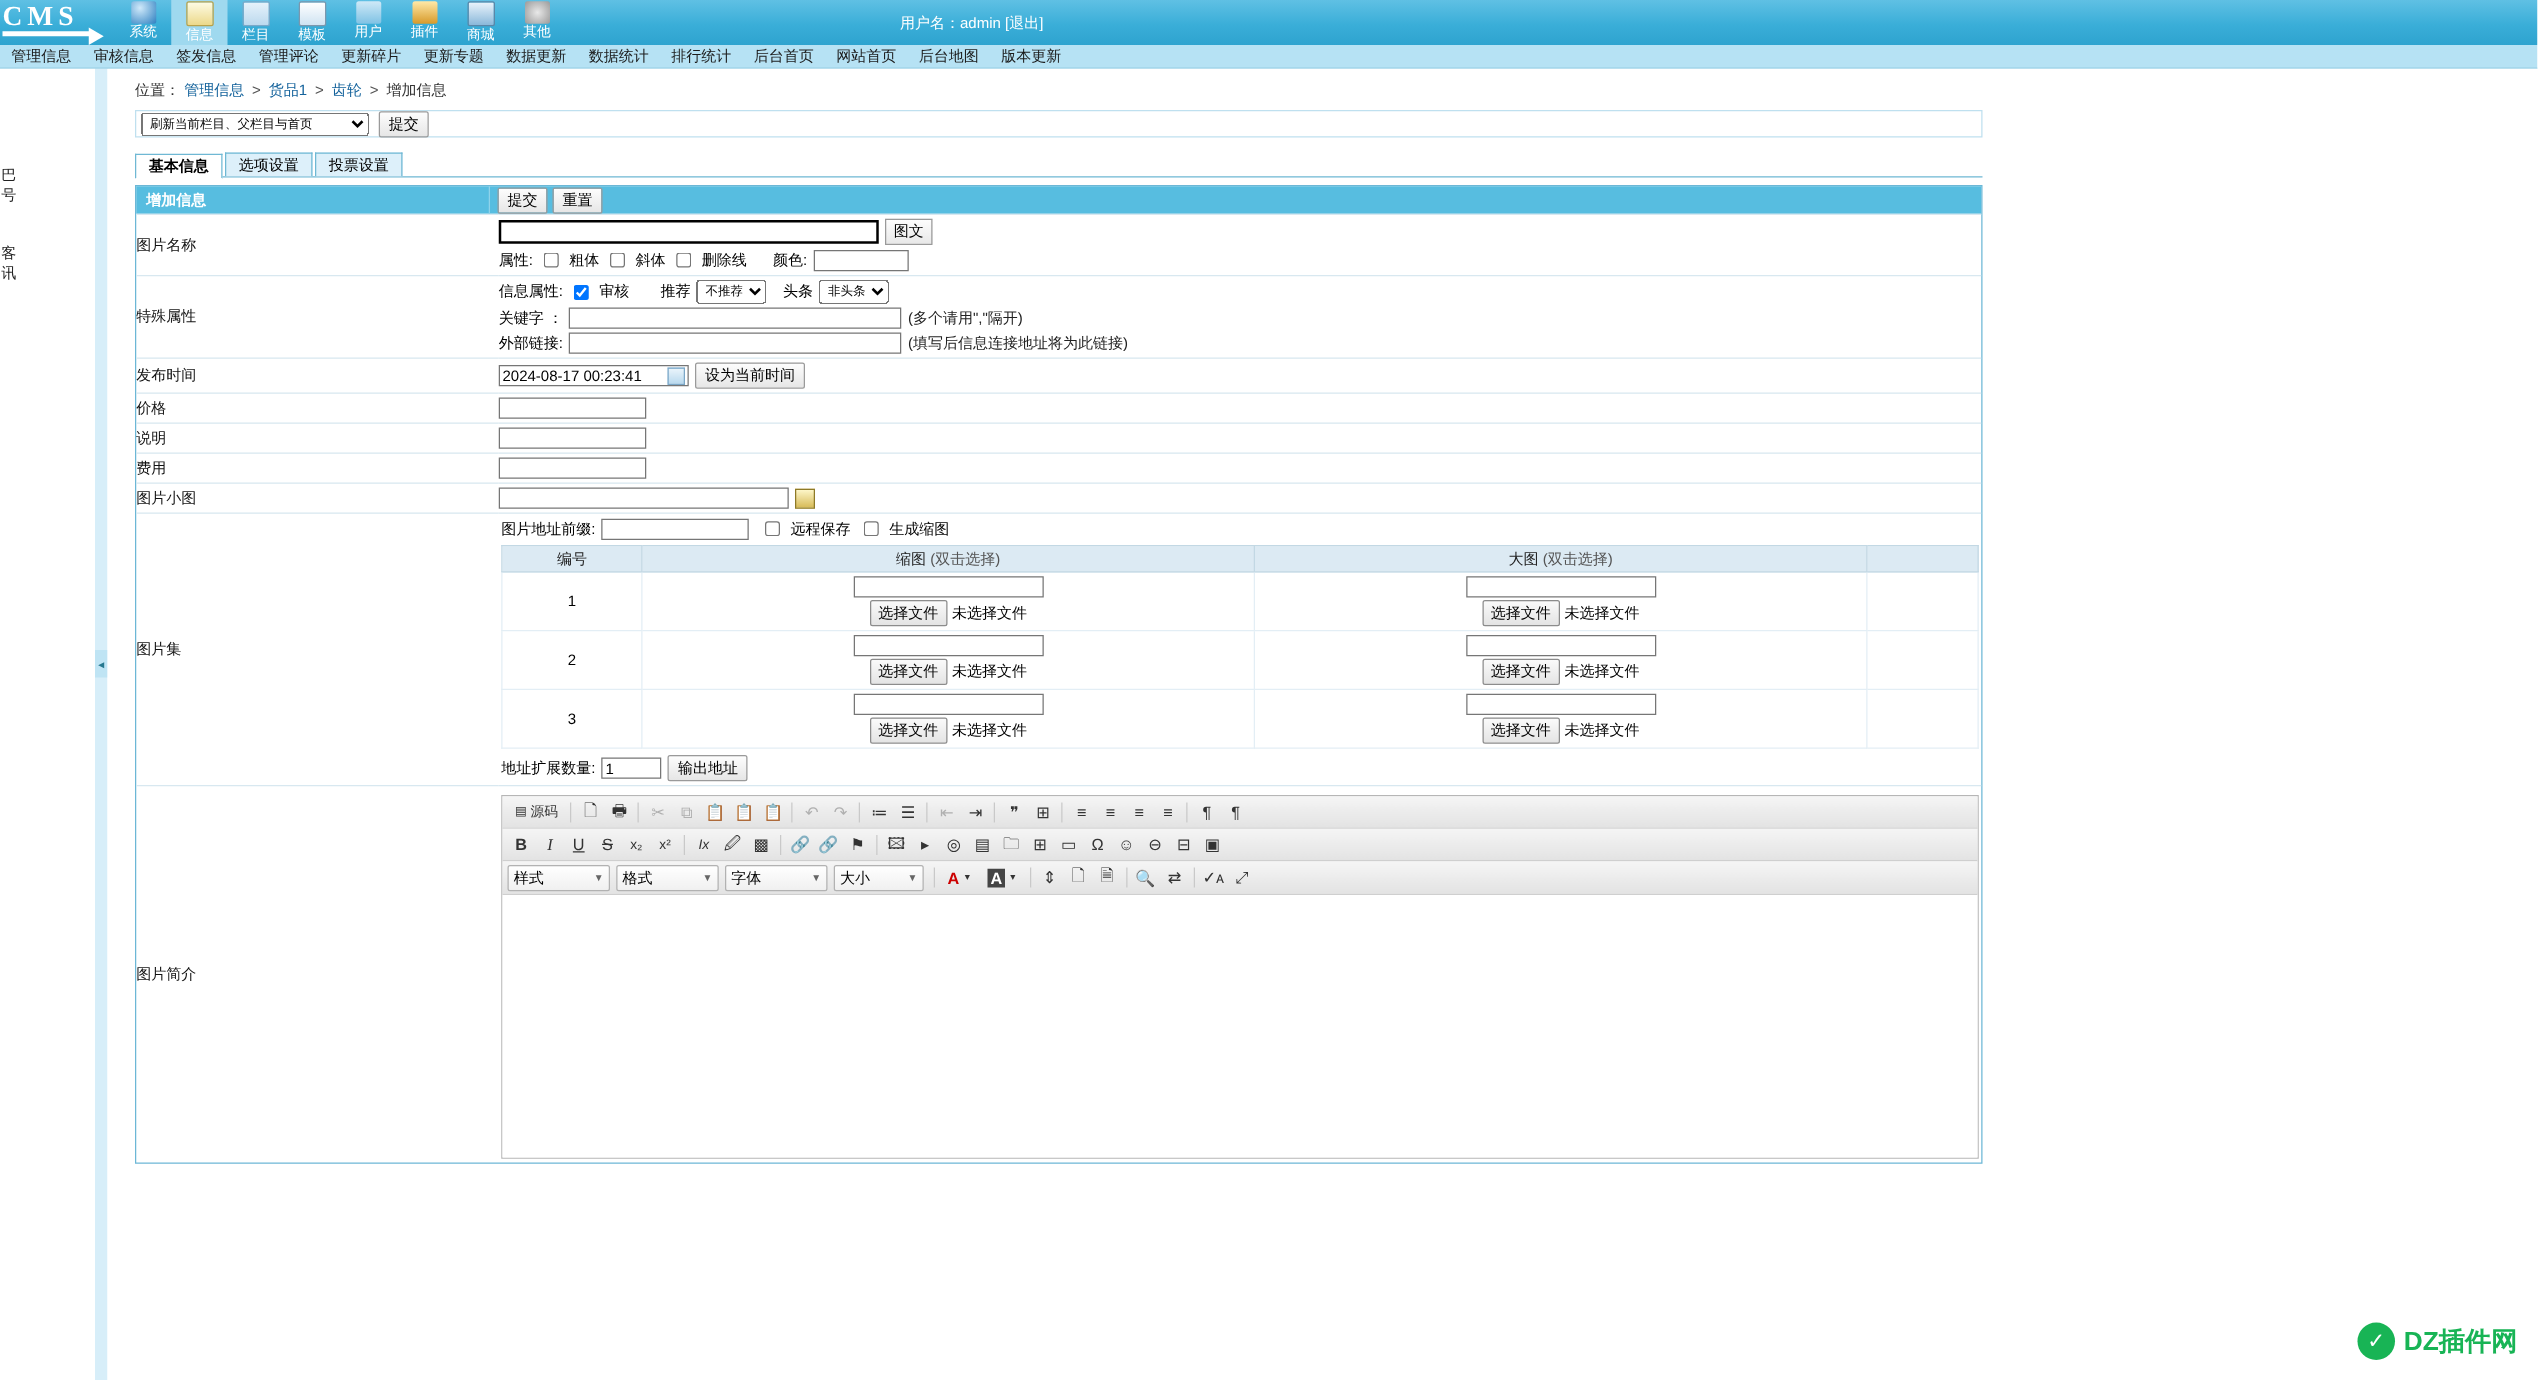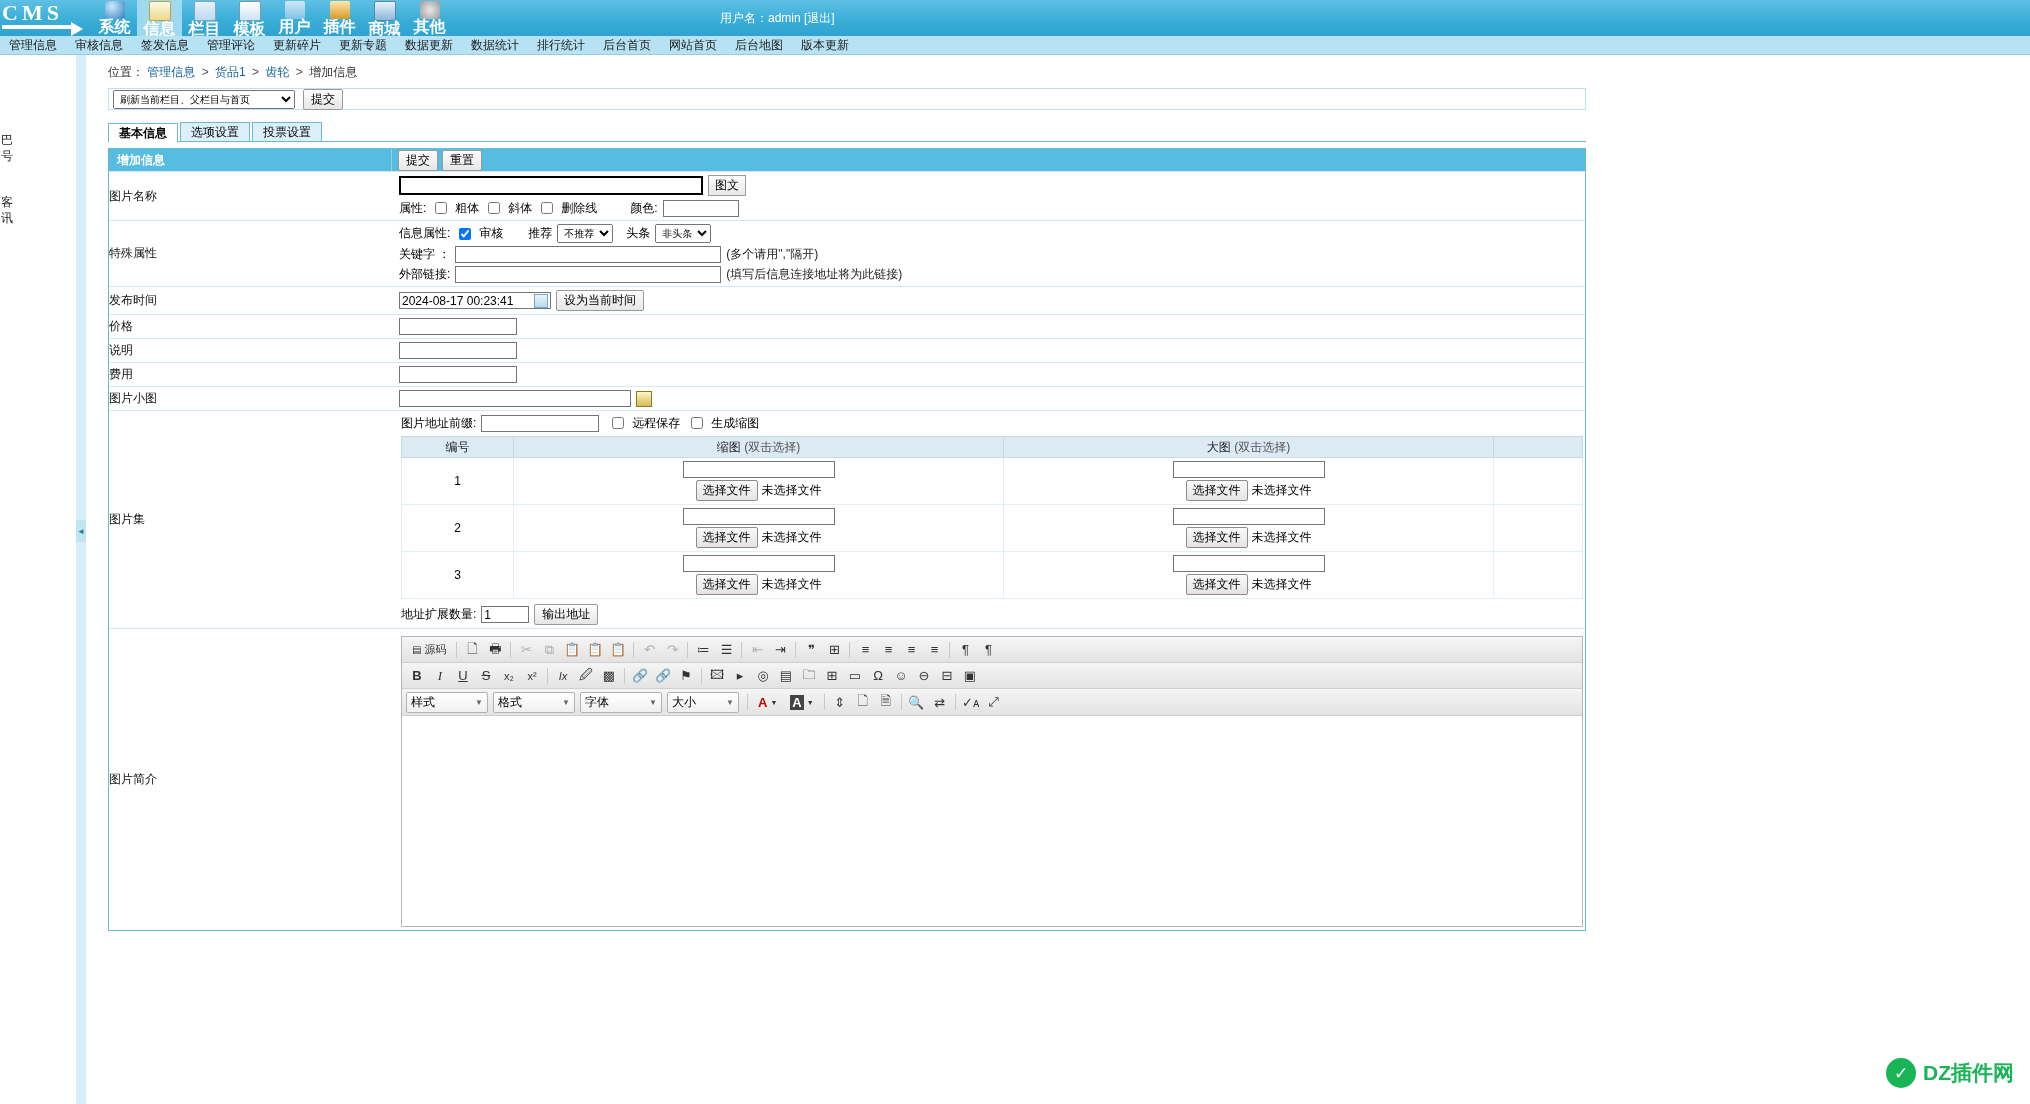--- a/index.html
+++ b/index.html
@@ -17,21 +17,21 @@
     font-size:22px;font-weight:bold;letter-spacing:4px;line-height:22px;padding-top:2px;
     font-family:"Liberation Serif","DejaVu Serif",serif;}
   .logo .arrow{display:block;width:70px;height:0;border-top:4px solid #fff;margin-top:1px;position:relative;}
   .logo .arrow:after{content:"";position:absolute;right:-11px;top:-7px;border-left:12px solid #fff;
     border-top:7px solid transparent;border-bottom:7px solid transparent;}
   .navitems{position:absolute;left:92px;top:0;height:36px;display:flex;}
   .navitem{width:45px;height:36px;display:flex;flex-direction:column;align-items:center;
     justify-content:flex-start;cursor:pointer;position:relative;}
   .navitem.active{background:#9fd9ef;}
   .navitem .ic{width:20px;height:18px;margin-top:1px;border-radius:2px;}
-  .navitem .lbl{font-size:16px;color:#fff;font-weight:bold;line-height:13px;margin-top:1px;}
+  .navitem .lbl{font-size:11px;color:#fff;font-weight:normal;line-height:13px;margin-top:1px;}
   .ic-sys{background:radial-gradient(circle at 35% 30%,#cfe9fa,#2d7fc0);border-radius:50%;}
   .ic-info{background:linear-gradient(#fdfbe4,#ecd98a);border:1px solid #b8a24a;}
   .ic-col{background:linear-gradient(#e6f2fb,#bcd9ee);border:1px solid #7aa8c8;}
   .ic-tpl{background:linear-gradient(#ffffff,#cfe3f2);border:1px solid #7b97ad;}
   .ic-user{background:linear-gradient(#cfe9f7,#7fc2e4);border-radius:12px 12px 3px 3px;}
   .ic-plug{background:linear-gradient(#ffe9a8,#d79a2a);}
   .ic-shop{background:linear-gradient(#e9f3fb,#8ab8da);border:1px solid #5a87a8;}
   .ic-other{background:radial-gradient(circle at 50% 50%,#e8e8e8,#9a9a9a);border-radius:50%;}
   .userinfo{position:absolute;left:720px;top:0;height:36px;line-height:36px;color:#fff;font-size:12px;}
   .userinfo .lk{color:#fff;text-decoration:none;}
@@ -248,21 +248,21 @@
               <button class="pic-btn">图文</button>
             </div>
             <div class="rowline">
               <span class="sm">属性:</span>
               <input class="chk" type="checkbox" style="">
               <span class="sm">粗体</span>
               <input class="chk" type="checkbox" style="">
               <span class="sm">斜体</span>
               <input class="chk" type="checkbox" style="">
               <span class="sm">删除线</span>
-              <span class="sm" style="margin-left:28px;">颜色:</span>
+              <span class="sm" style="margin-left:16px;">颜色:</span>
               <input class="txt" style="width: 76px;" type="text" value="">
             </div>
           </td>
         </tr>
 
         <tr>
           <td class="lab">特殊属性</td>
           <td class="val">
             <div class="rowline" style="margin-bottom:3px;">
               <span class="sm">信息属性:</span>

